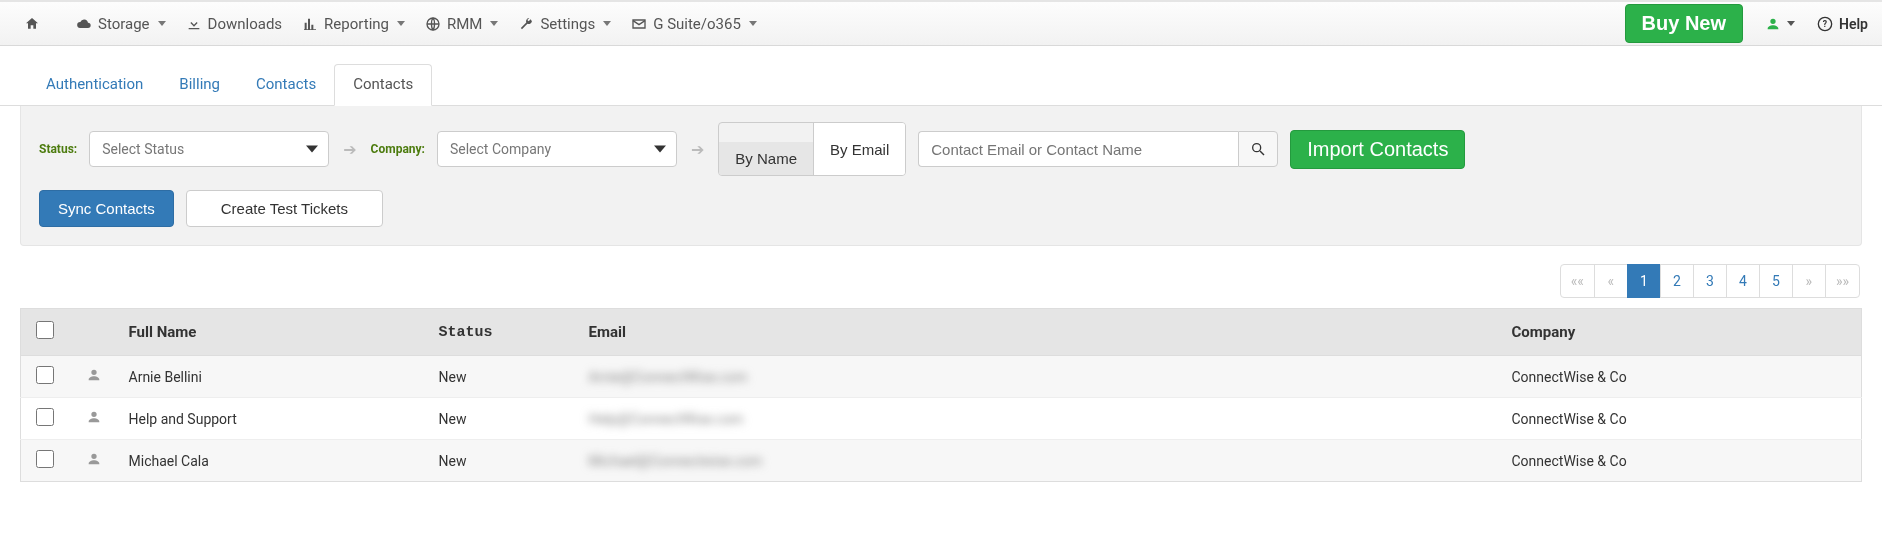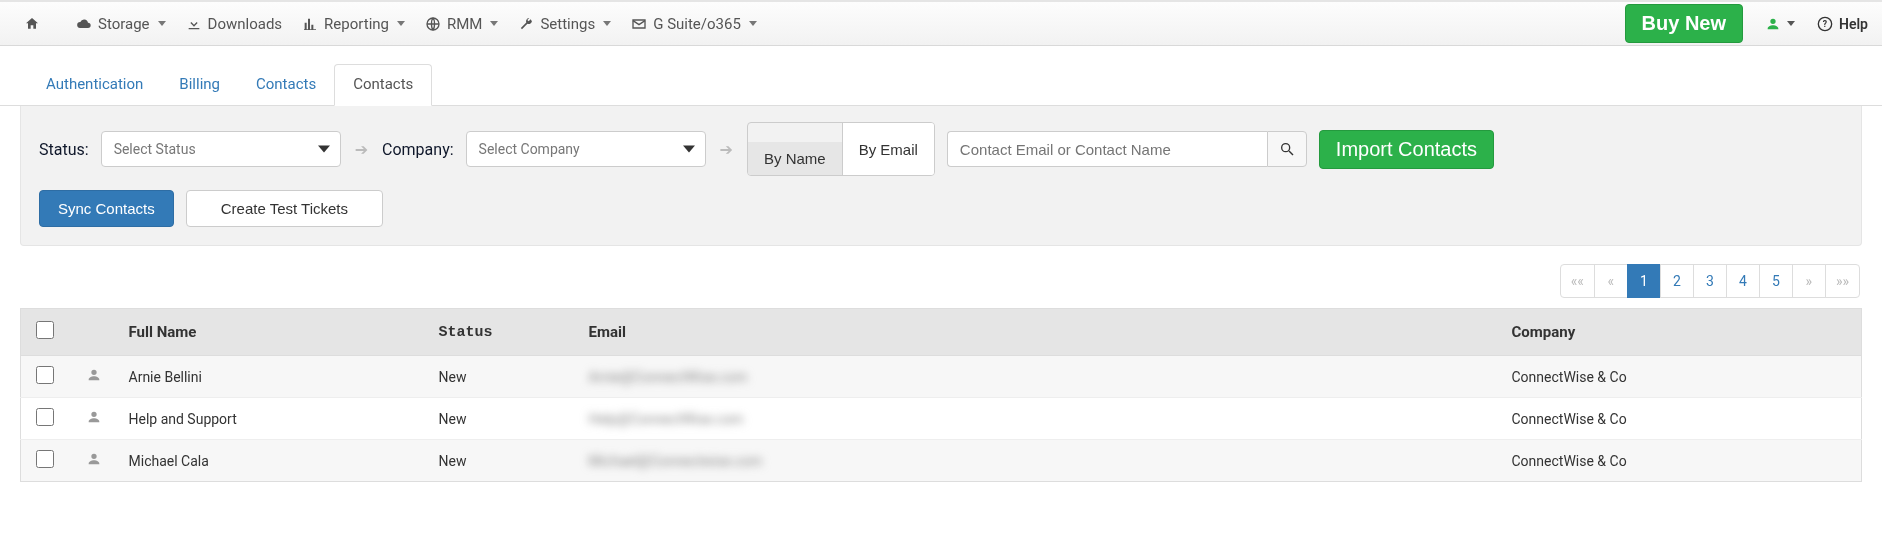--- a/index.html
+++ b/index.html
@@ -18,21 +18,21 @@
 
   
   .tabs { display: flex; align-items: flex-end; padding: 18px 20px 0 28px; border-bottom: 1px solid #ddd; }
   .tab { padding: 10px 18px 12px; color: #337ab7; cursor: pointer; font-size: 15px; }
   .tab.active { color: #555; border: 1px solid #ddd; border-bottom: 1px solid #fff; border-radius: 4px 4px 0 0; margin-bottom: -1px; background: #fff; }
 
   
   .filterbar { margin: 0 20px; padding: 16px 18px 18px; background: #f2f2f2; border: 1px solid #e5e5e5; border-top: none; border-radius: 0 0 4px 4px; }
   .filter-row { display: flex; align-items: center; flex-wrap: wrap; gap: 12px; }
   .filter-row + .filter-row { margin-top: 14px; }
-  .lbl { color: #0f172a; font-size: 16px; }
+  .lbl { color: #4d7c0f; font-size: 12px; font-weight: bold; }
   .select { position: relative; background: #fff; border: 1px solid #ccc; border-radius: 4px; height: 36px; display: flex; align-items: center; padding: 0 34px 0 12px; color: #777; min-width: 220px; cursor: pointer; }
   .select .sel-caret { position: absolute; right: 10px; top: 50%; transform: translateY(-50%); width: 0; height: 0; border-left: 6px solid transparent; border-right: 6px solid transparent; border-top: 7px solid #333; }
   .arrow-sep { color: #bbb; font-size: 16px; padding: 0 2px; }
   .seg { display: inline-flex; border: 1px solid #ccc; border-radius: 4px; overflow: hidden; }
   .seg button { background: #fff; border: none; padding: 8px 16px; font-size: 15px; color: #333; cursor: pointer; }
   .seg button + button { border-left: 1px solid #ccc; }
   .seg button.active { background: #e6e6e6; margin-top: 19px; }
   .search-wrap { display: flex; }
   .search-input { width: 320px; height: 36px; border: 1px solid #ccc; border-right: none; border-radius: 4px 0 0 4px; padding: 0 12px; font-size: 15px; color: #333; }
   .search-btn { width: 40px; height: 36px; border: 1px solid #ccc; border-radius: 0 4px 4px 0; background: #f7f7f7; display: flex; align-items: center; justify-content: center; cursor: pointer; }

